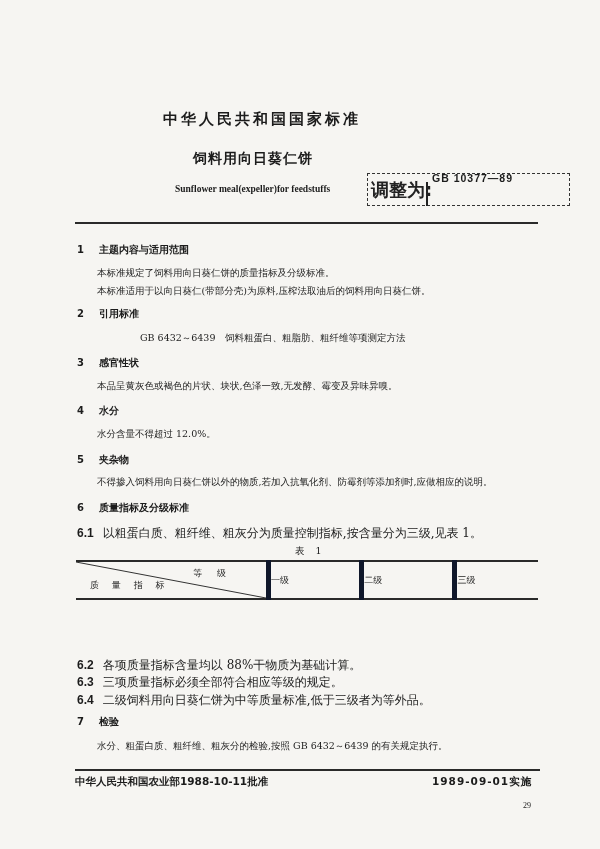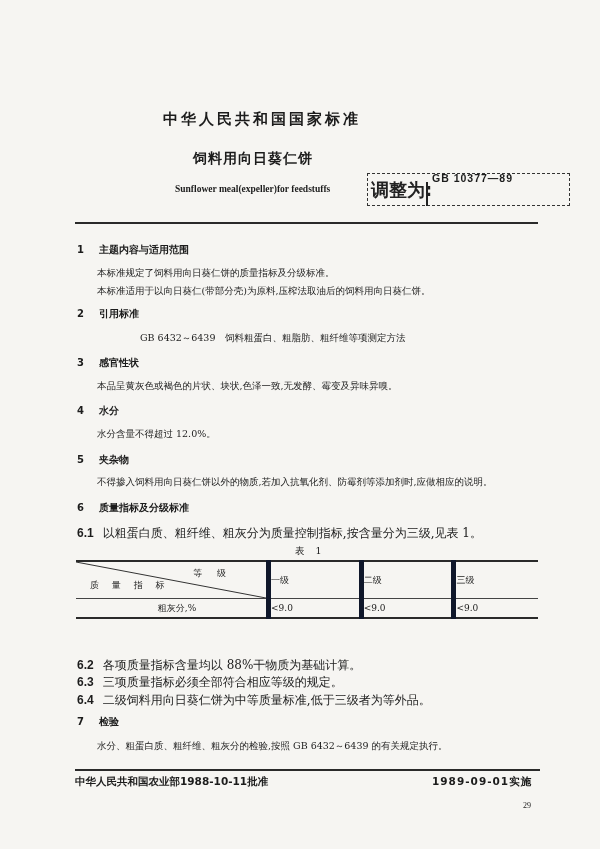--- a/index.html
+++ b/index.html
@@ -102,26 +102,20 @@
           </svg>
         <span class="diag-top">等 级</span>
         <span class="diag-bottom">质 量 指 标</span>
       </th>
       <th>一级</th>
       <th>二级</th>
       <th>三级</th>
     </tr>
   </thead>
   <tbody>
-    <tr>
-      <td>粗灰分,%</td>
-      <td>&lt;9.0</td>
-      <td>&lt;9.0</td>
-      <td>&lt;9.0</td>
-    </tr>
   </tbody>
 </table>
 
 <div class="abs para sub" style="left:77px; top:657px;">
   <span class="num">6.2</span>&nbsp;<span>各项质量指标含量均以 88%干物质为基础计算。</span>
 </div>
 <div class="abs para sub" style="left:77px; top:674px;">
   <span class="num">6.3</span>&nbsp;<span>三项质量指标必须全部符合相应等级的规定。</span>
 </div>
 <div class="abs para sub" style="left:77px; top:692px;">

